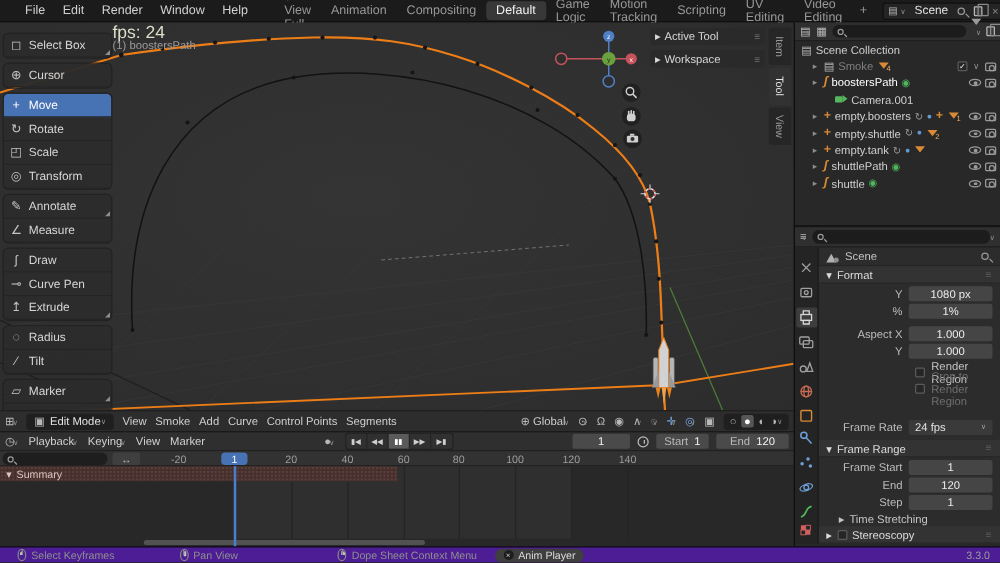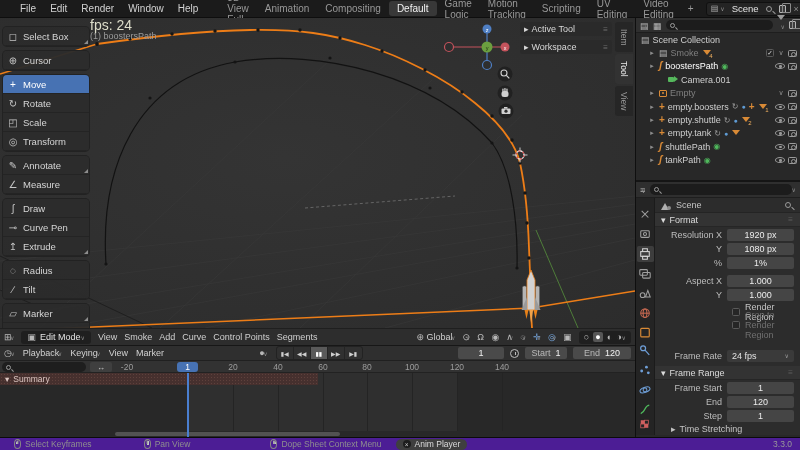--- a/index.html
+++ b/index.html
@@ -445,21 +445,21 @@
           <span>1</span>
         </span>
       <span class="tfield" style="width:58px">
           <span class="flabel">End</span>
           <span>120</span>
         </span>
     </span>
   </div>
   <div class="tlbody">
     <div class="ruler">
-      <span class="tick" style="left:127px">-20</span>
+      <span class="tick" style="left:143px">-20</span>
       <span class="tick" style="left:233px">20</span>
       <span class="tick" style="left:278px">40</span>
       <span class="tick" style="left:323px">60</span>
       <span class="tick" style="left:367px">80</span>
       <span class="tick" style="left:412px">100</span>
       <span class="tick" style="left:457px">120</span>
       <span class="tick" style="left:502px">140</span>
       <div class="tlsearch">
           <span class="sglass"></span>
         </div>
@@ -522,28 +522,20 @@
       <span class="eye"></span>
       <span class="camr"></span>
     </div>
     <div class="orow" style="padding-left:32px">
       <span class="camobj green"></span>
       <span class="oname">Camera.001</span>
         <span class="osp"></span>
     </div>
     <div class="orow" style="padding-left:12px">
       <span class="disc">▸</span>
-      <span class="imgic"></span>
-      <span class="oname dim">Empty</span>
-      <span class="osp"></span>
-      <span class="disc">∨</span>
-      <span class="camr"></span>
-    </div>
-    <div class="orow" style="padding-left:12px">
-      <span class="disc">▸</span>
       <span class="emptyic">+</span>
       <span class="oname">empty.boosters</span>
       <span class="loopic">↻</span>
       <span class="bdot">●</span>
       <span class="emptyic">+</span>
       <span class="funnel">
           <i></i>
           <b>1</b>
         </span>
       <span class="osp"></span>
@@ -583,21 +575,21 @@
       <span class="curveic">ʃ</span>
       <span class="oname">shuttlePath</span>
       <span class="actic">◉</span>
       <span class="osp"></span>
       <span class="eye"></span>
       <span class="camr"></span>
     </div>
     <div class="orow" style="padding-left:12px">
       <span class="disc">▸</span>
       <span class="curveic">ʃ</span>
-      <span class="oname">tankPath</span>
+      <span class="oname">shuttle</span>
       <span class="actic">◉</span>
       <span class="osp"></span>
       <span class="eye"></span>
       <span class="camr"></span>
     </div>
   </div>
 
   <div id="props">
     <div class="pheader">
       <span><span class="hic">≡</span><span class="hchev">∨</span></span>
@@ -671,24 +663,20 @@
           <span>Scene</span>
           <span style="margin-left:auto"></span>
           <span class="pin"></span>
         </div>
         <div class="panelh">
           <span class="disc">▾</span>
           <span>Format</span>
           <span class="pdots">≡</span>
         </div>
         <div class="prow">
-            <span class="plabel">Resolution X</span>
-            <span class="pfield">1920 px</span>
-          </div>
-        <div class="prow">
             <span class="plabel">Y</span>
             <span class="pfield">1080 px</span>
           </div>
         <div class="prow">
             <span class="plabel">%</span>
             <span class="pfield">1%</span>
           </div>
         <div class="prow" style="margin-top:5px">
             <span class="plabel">Aspect X</span>
             <span class="pfield">1.000</span>

